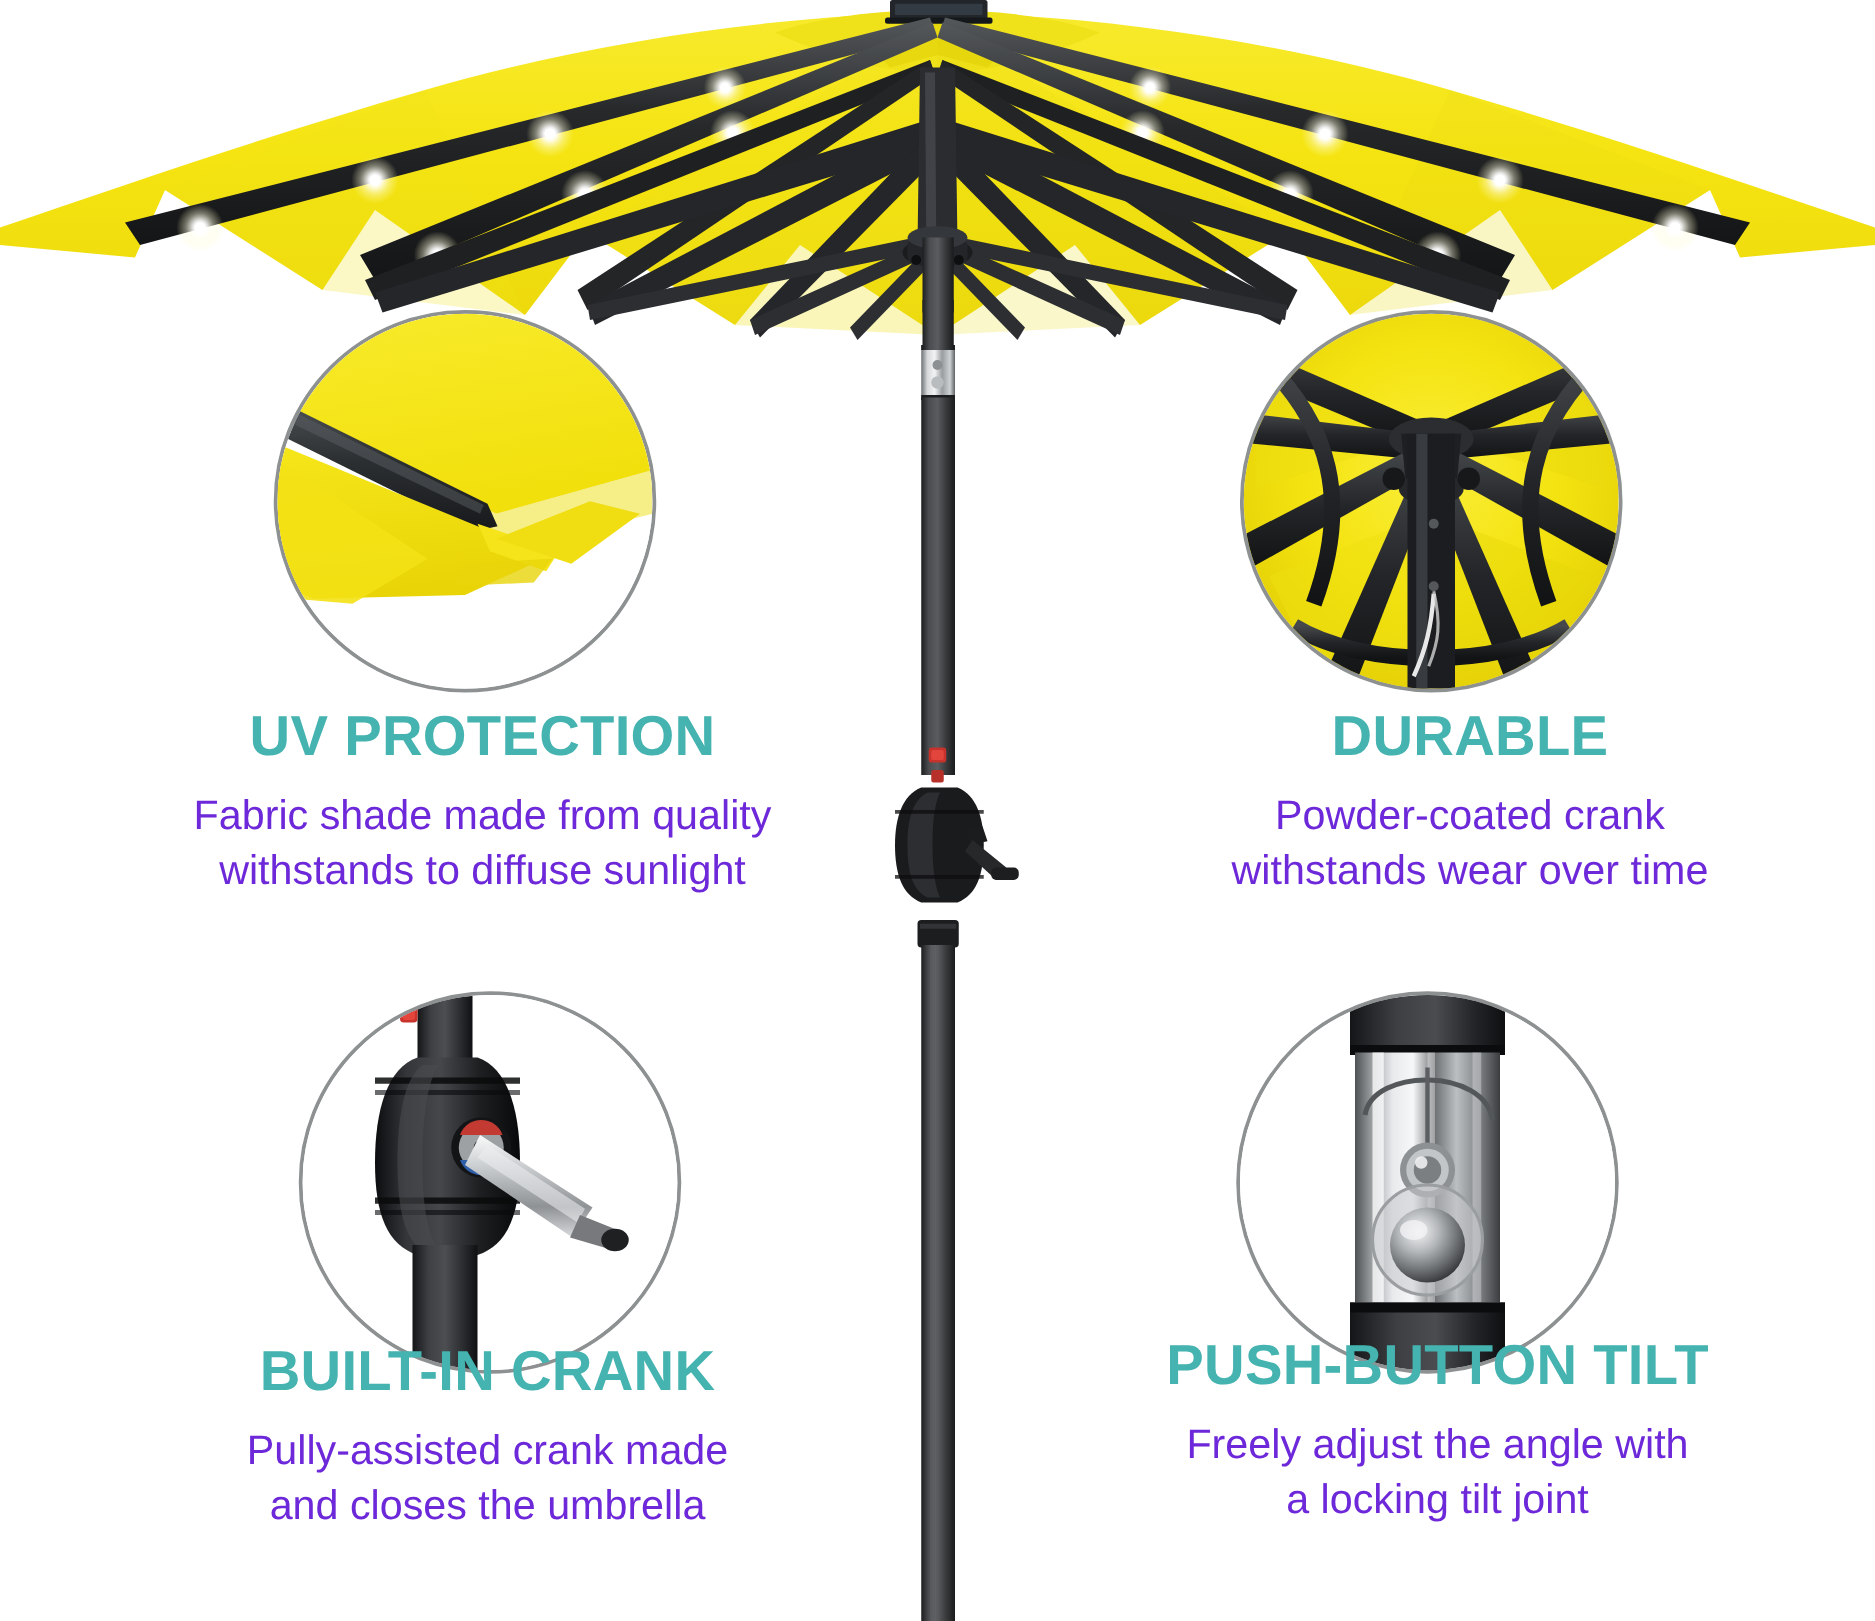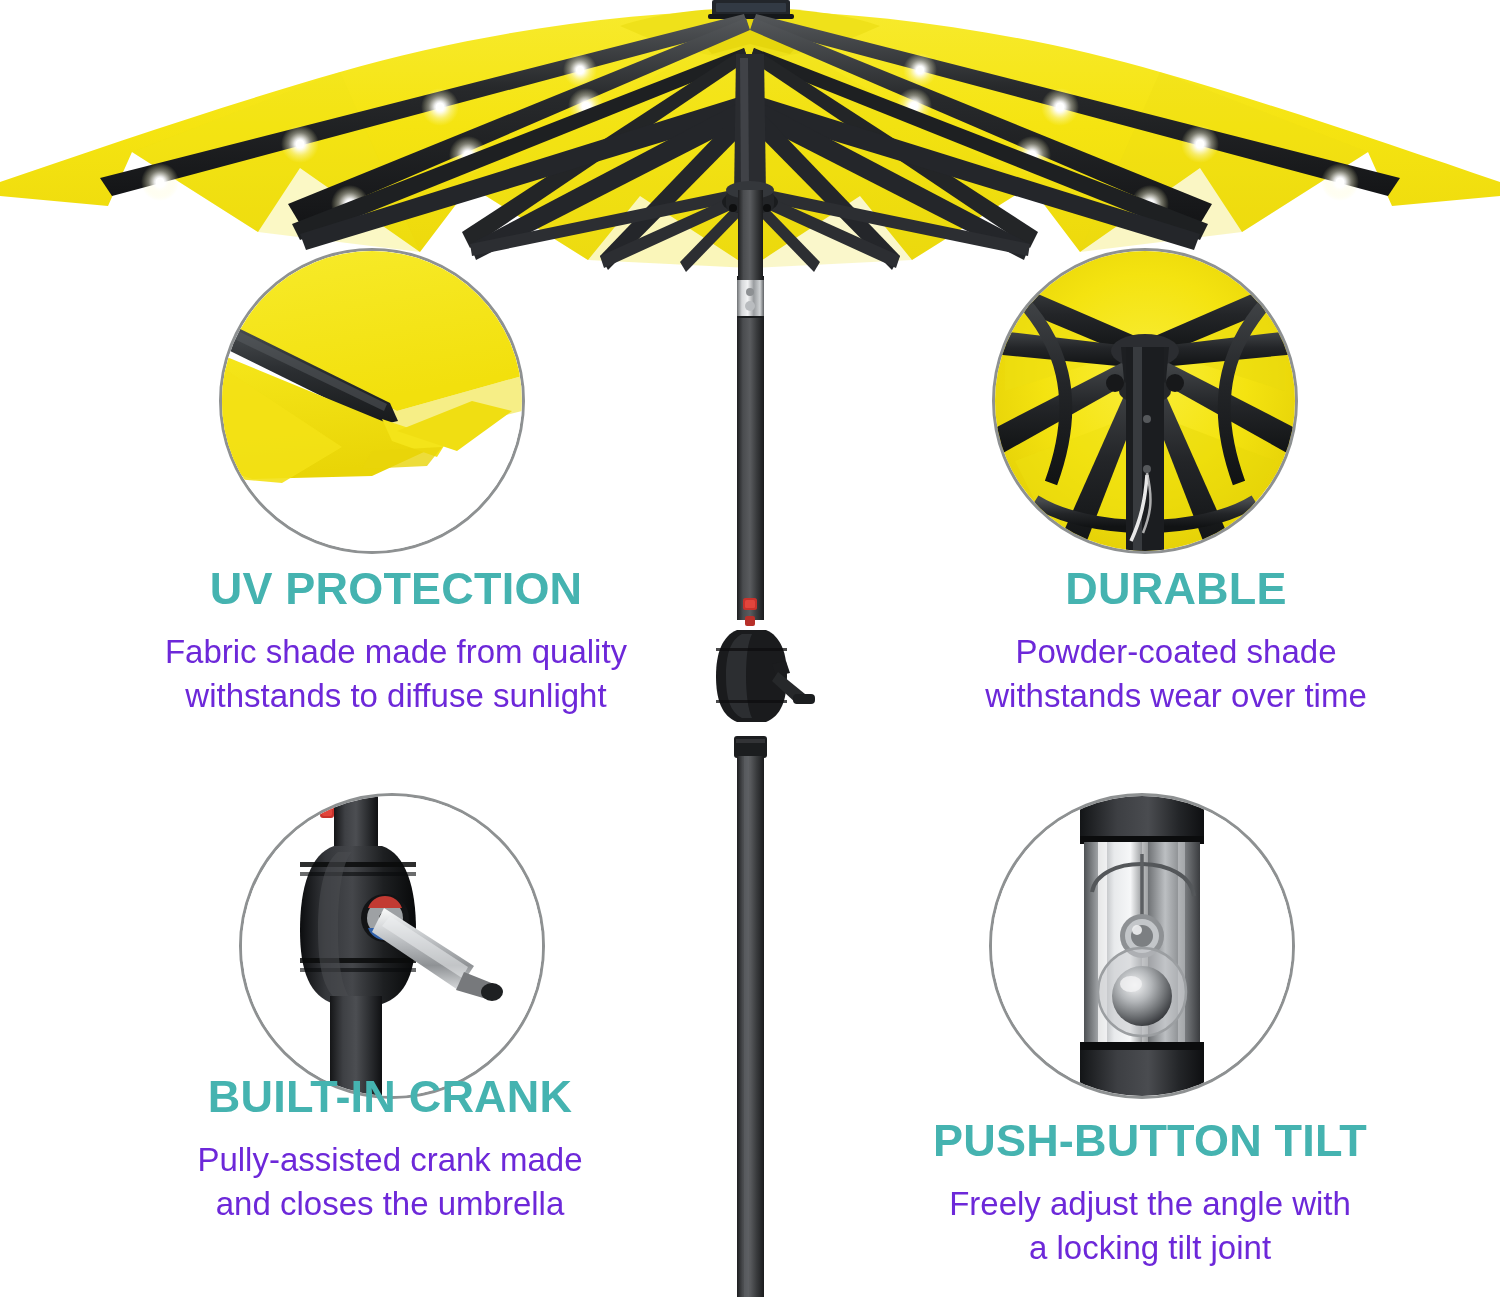--- a/index.html
+++ b/index.html
@@ -58,24 +58,24 @@
   }
   .feature-desc {
     color: #6d28d9;
     font-size: 33px;
     font-weight: 300;
     line-height: 1.32;
     margin-top: 19px;
   }
   .feature-desc .line { display: block; white-space: nowrap; }
 
-  #text-uv      { left: 56px;  top: 566px;  width: 680px; }
+  #text-uv      { left: 46px;  top: 566px;  width: 680px; }
   #text-durable { left: 871px; top: 566px;  width: 610px; }
   #text-crank   { left: 55px;  top: 1074px; width: 670px; }
-  #text-tilt    { left: 830px; top: 1118px; width: 640px; }
+  #text-tilt    { left: 830px; top: 1069px; width: 640px; }
 </style>
 </head>
 <body>
 
 <div id="page">
 
   <div id="product-illustration">
     <svg width="1500" height="1297" viewBox="0 0 1500 1297" xmlns="http://www.w3.org/2000/svg">
       <defs>
         <linearGradient id="canopyGrad" x1="0" y1="0" x2="0" y2="1">
@@ -517,21 +517,21 @@
     <div class="feature-title">UV PROTECTION</div>
     <div class="feature-desc">
       <span class="line">Fabric shade made from quality</span>
       <span class="line">withstands to diffuse sunlight</span>
     </div>
   </div>
 
   <div class="feature-block" id="text-durable">
     <div class="feature-title">DURABLE</div>
     <div class="feature-desc">
-      <span class="line">Powder-coated shade</span>
+      <span class="line">Powder-coated crank</span>
       <span class="line">withstands wear over time</span>
     </div>
   </div>
 
   <div class="feature-block" id="text-crank">
     <div class="feature-title">BUILT-IN CRANK</div>
     <div class="feature-desc">
       <span class="line">Pully-assisted crank made</span>
       <span class="line">and closes the umbrella</span>
     </div>

